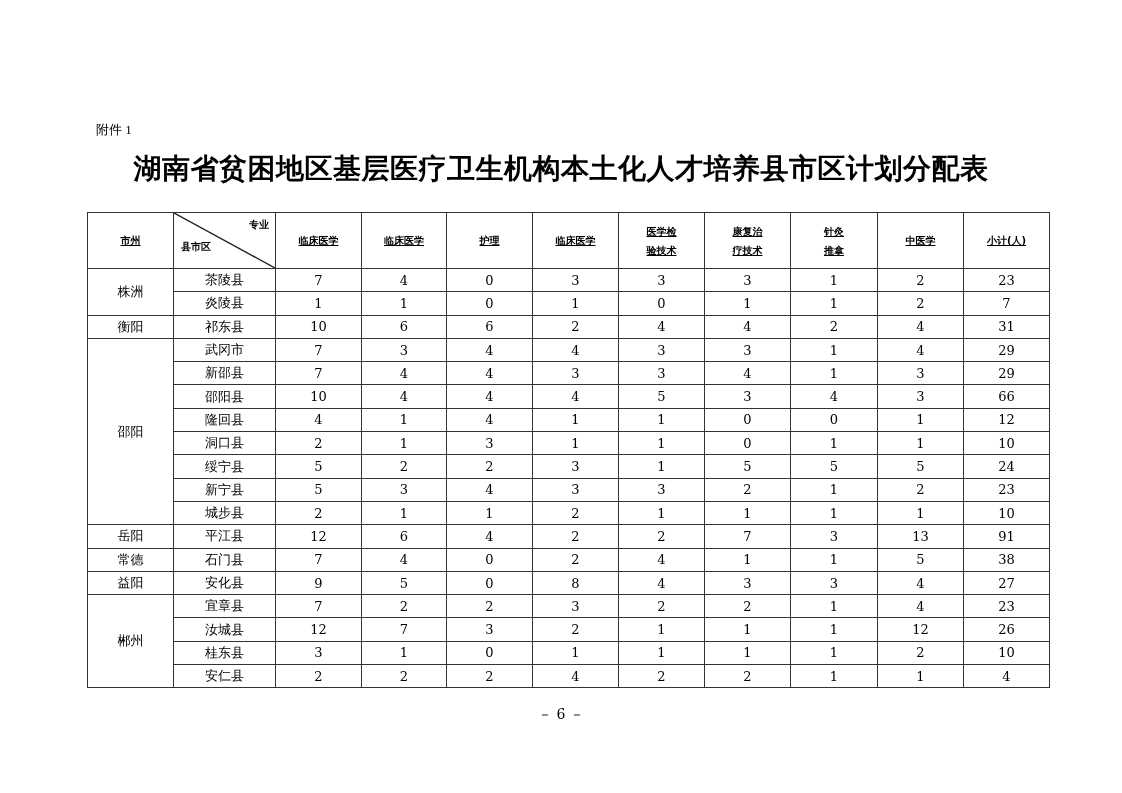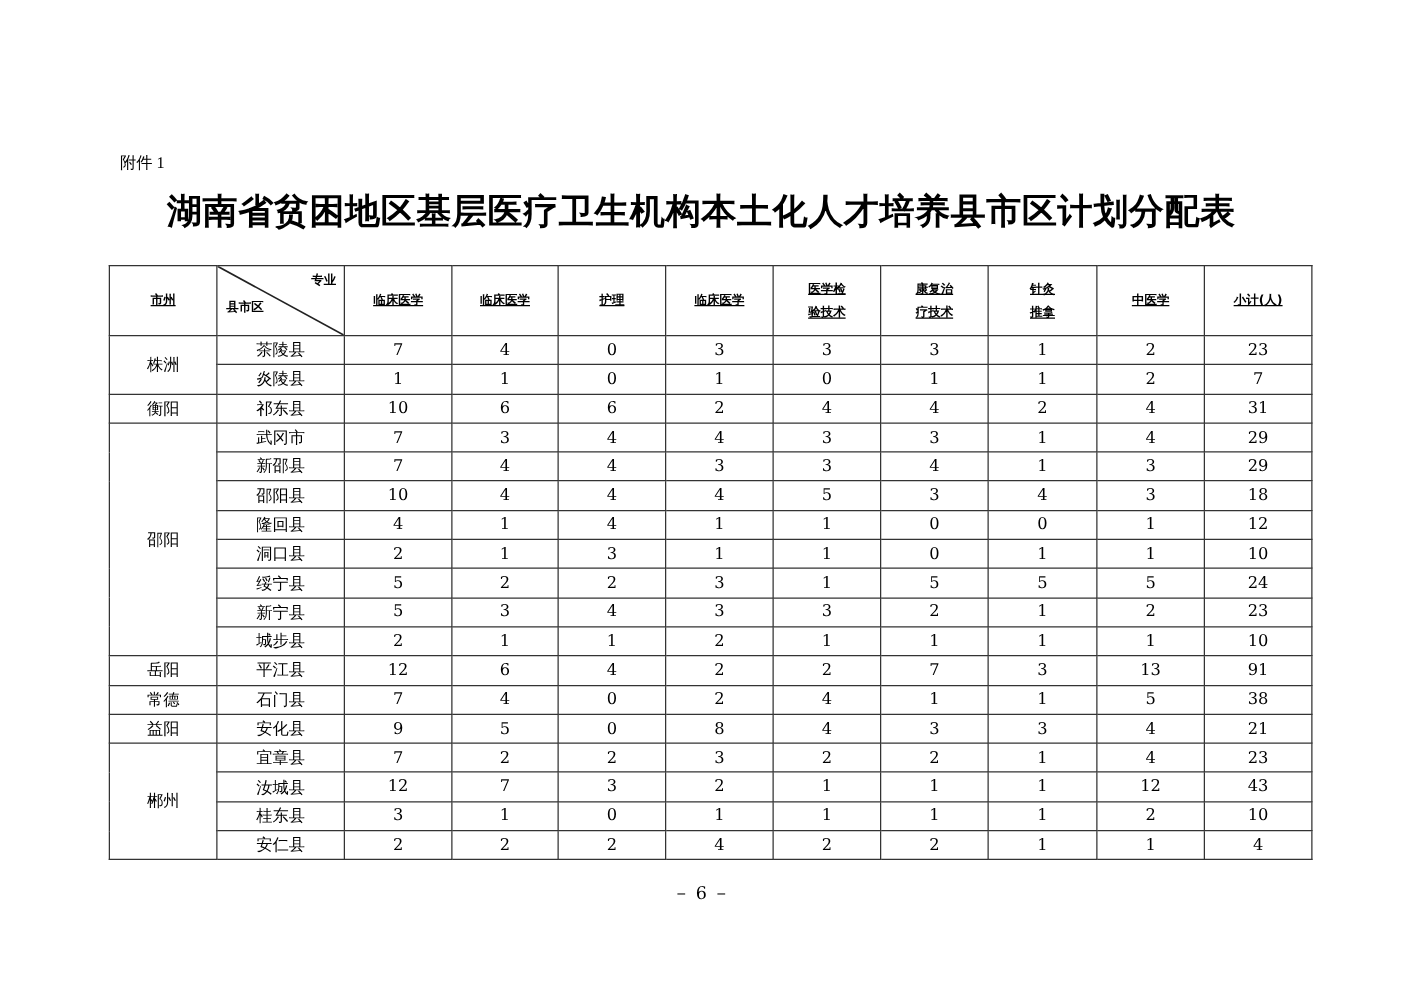--- a/index.html
+++ b/index.html
@@ -151,21 +151,21 @@
       <tr>
         <td>邵阳县</td>
         <td>10</td>
         <td>4</td>
         <td>4</td>
         <td>4</td>
         <td>5</td>
         <td>3</td>
         <td>4</td>
         <td>3</td>
-        <td>18</td>
+        <td>66</td>
       </tr>
       <tr>
         <td>隆回县</td>
         <td>4</td>
         <td>1</td>
         <td>4</td>
         <td>1</td>
         <td>1</td>
         <td>0</td>
         <td>0</td>
@@ -250,21 +250,21 @@
         <td rowspan="1">益阳</td>
         <td>安化县</td>
         <td>9</td>
         <td>5</td>
         <td>0</td>
         <td>8</td>
         <td>4</td>
         <td>3</td>
         <td>3</td>
         <td>4</td>
-        <td>21</td>
+        <td>27</td>
       </tr>
       <tr>
         <td rowspan="4">郴州</td>
         <td>宜章县</td>
         <td>7</td>
         <td>2</td>
         <td>2</td>
         <td>3</td>
         <td>2</td>
         <td>2</td>
@@ -275,21 +275,21 @@
       <tr>
         <td>汝城县</td>
         <td>12</td>
         <td>7</td>
         <td>3</td>
         <td>2</td>
         <td>1</td>
         <td>1</td>
         <td>1</td>
         <td>12</td>
-        <td>43</td>
+        <td>26</td>
       </tr>
       <tr>
         <td>桂东县</td>
         <td>3</td>
         <td>1</td>
         <td>0</td>
         <td>1</td>
         <td>1</td>
         <td>1</td>
         <td>1</td>

